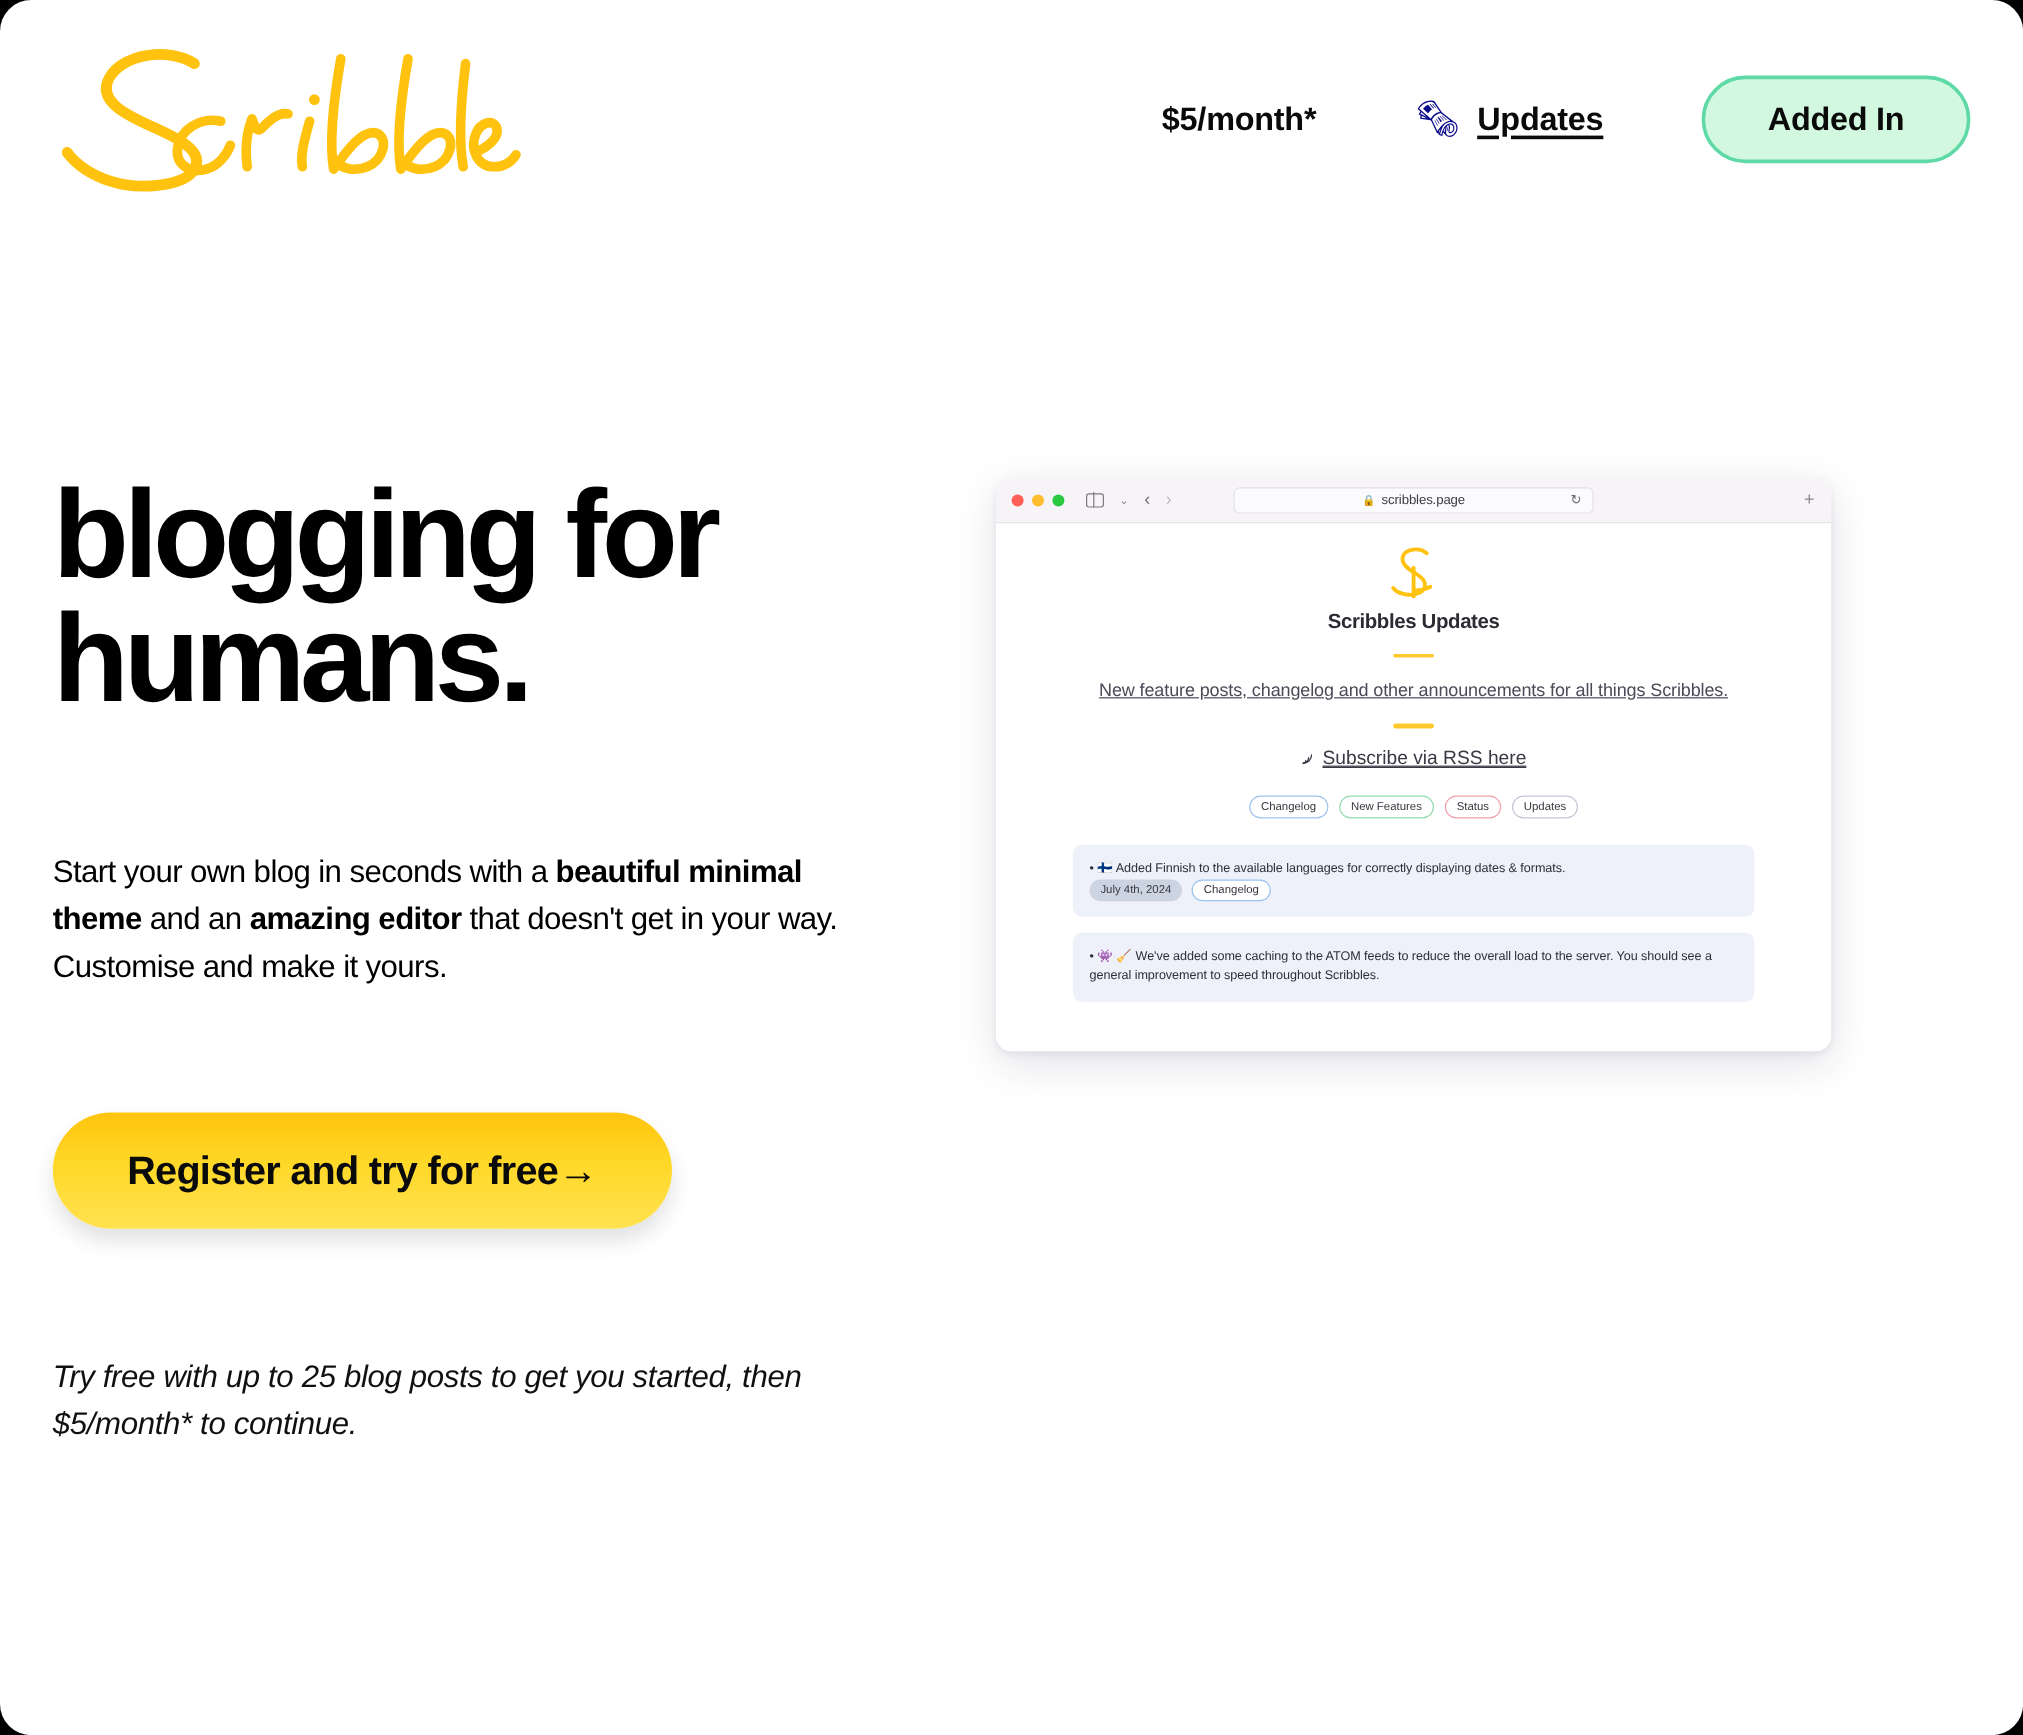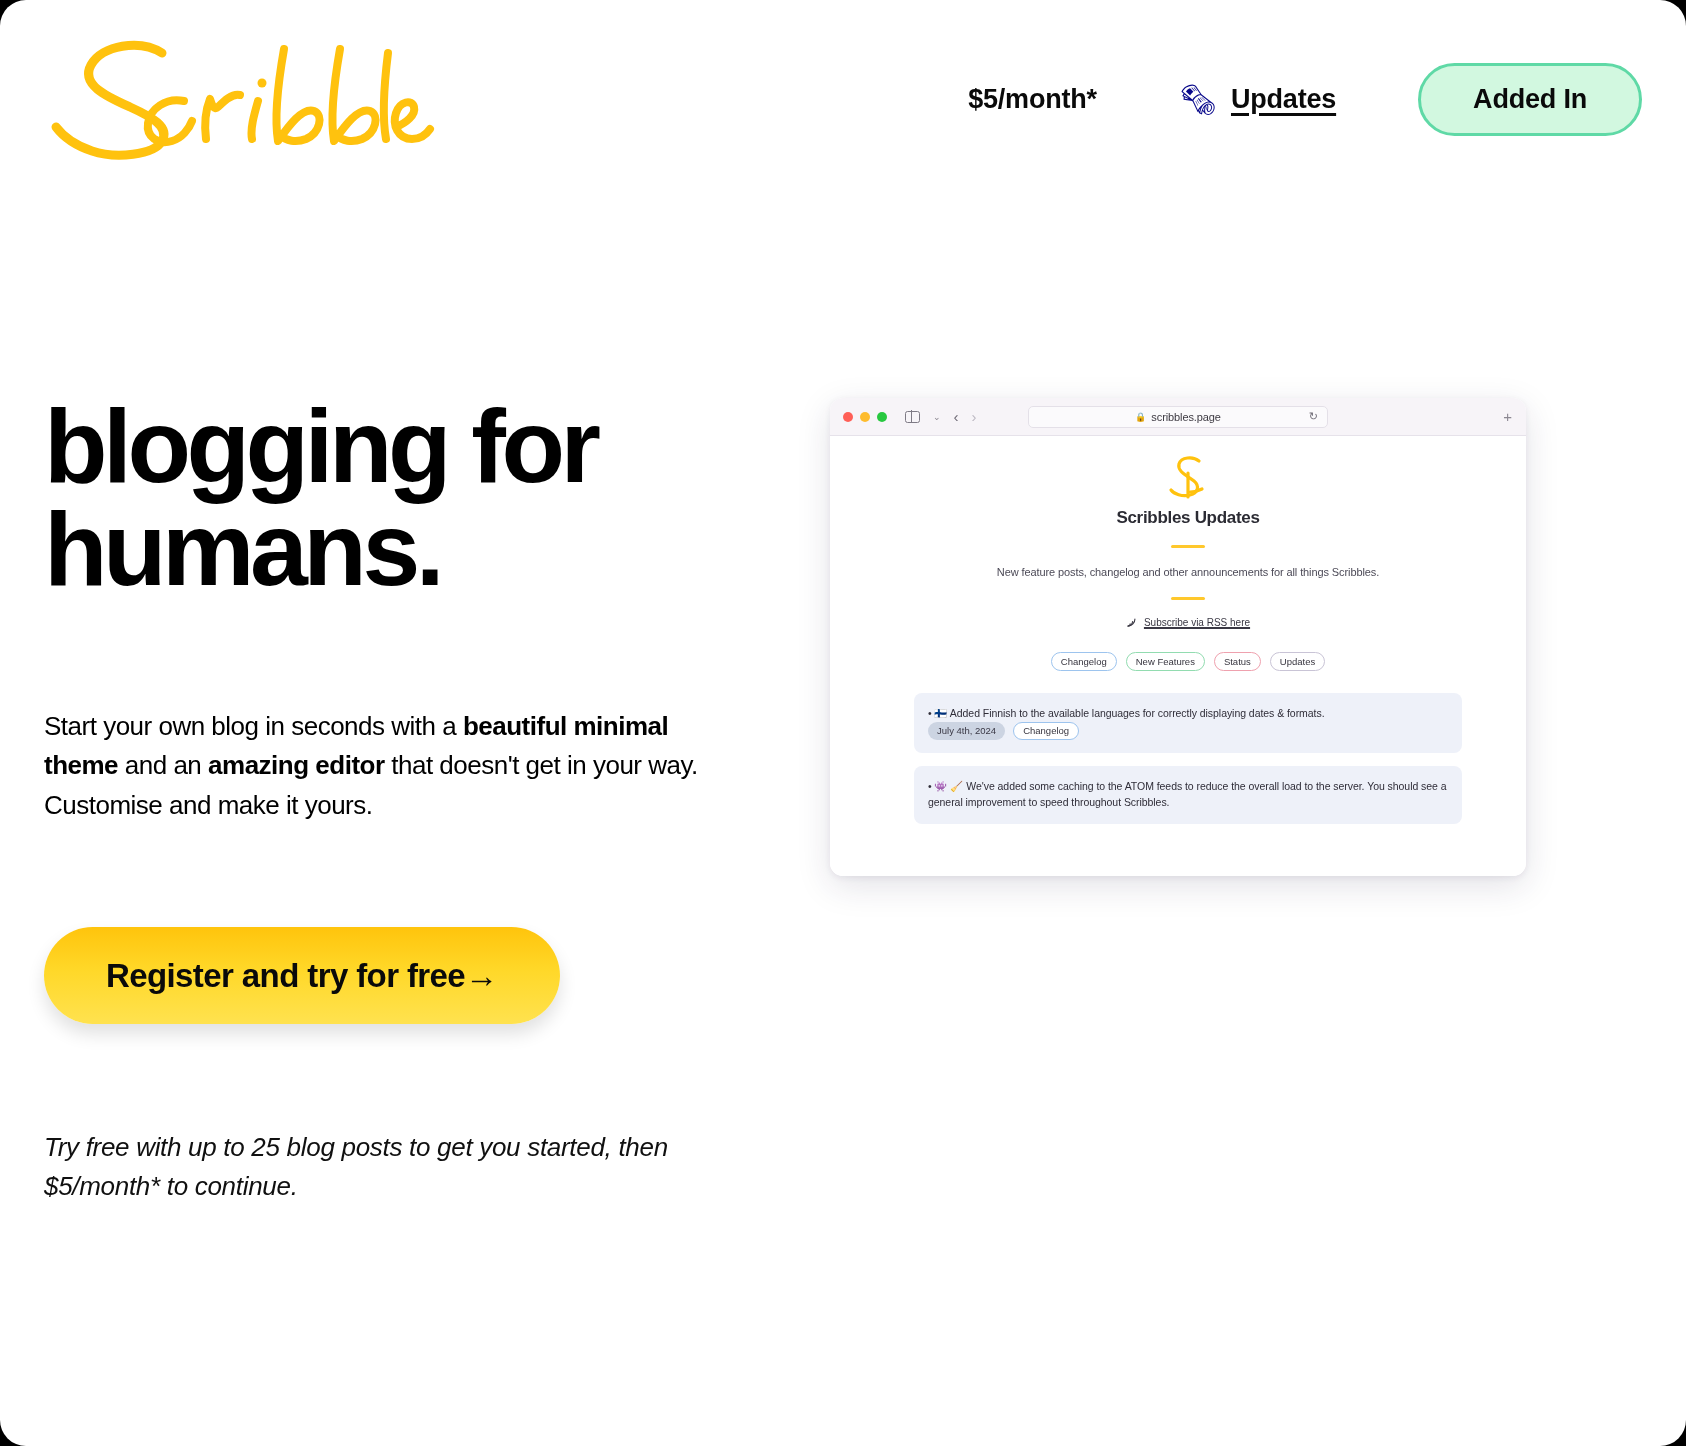--- a/index.html
+++ b/index.html
@@ -220,21 +220,21 @@
   .chrome-plus {
     position: absolute;
     right: 14px;
     font-size: 15px;
     color: #8b8791;
     line-height: 1;
   }
 
   
   .bpage {
-    padding: 16px 64px 0 84px;
+    padding: 16px 64px 0 64px;
     text-align: center;
     background: #fff;
     height: 440px;
     overflow: hidden;
   }
 
   .bmark { height: 54px; display: flex; align-items: center; justify-content: center; }
   .bmark svg { width: 40px; height: 52px; }
 
   .btitle {
@@ -248,40 +248,41 @@
   .bdivider {
     width: 34px;
     height: 3.2px;
     background: #ffc82c;
     border-radius: 2px;
     margin: 17px auto 0 auto;
   }
 
   .bdesc {
     margin-top: 16px;
-    font-size: 11px;
+    font-size: 15px;
     line-height: 1.55;
     color: #4c4a57;
     letter-spacing: -0.1px;
+    text-decoration: underline;
   }
 
   .bdivider2 {
     width: 34px;
     height: 3.2px;
     background: #ffc82c;
     border-radius: 2px;
     margin: 16px auto 0 auto;
   }
 
   .brss {
     margin-top: 17px;
     display: inline-flex;
     align-items: center;
     gap: 7px;
-    font-size: 10px;
+    font-size: 16px;
     color: #3a3844;
   }
   .brss .label { text-decoration: underline; text-underline-offset: 2px; }
   .rss-icon { width: 11px; height: 11px; display: block; }
 
   .btags {
     margin-top: 20px;
     display: flex;
     justify-content: center;
     gap: 9px;

